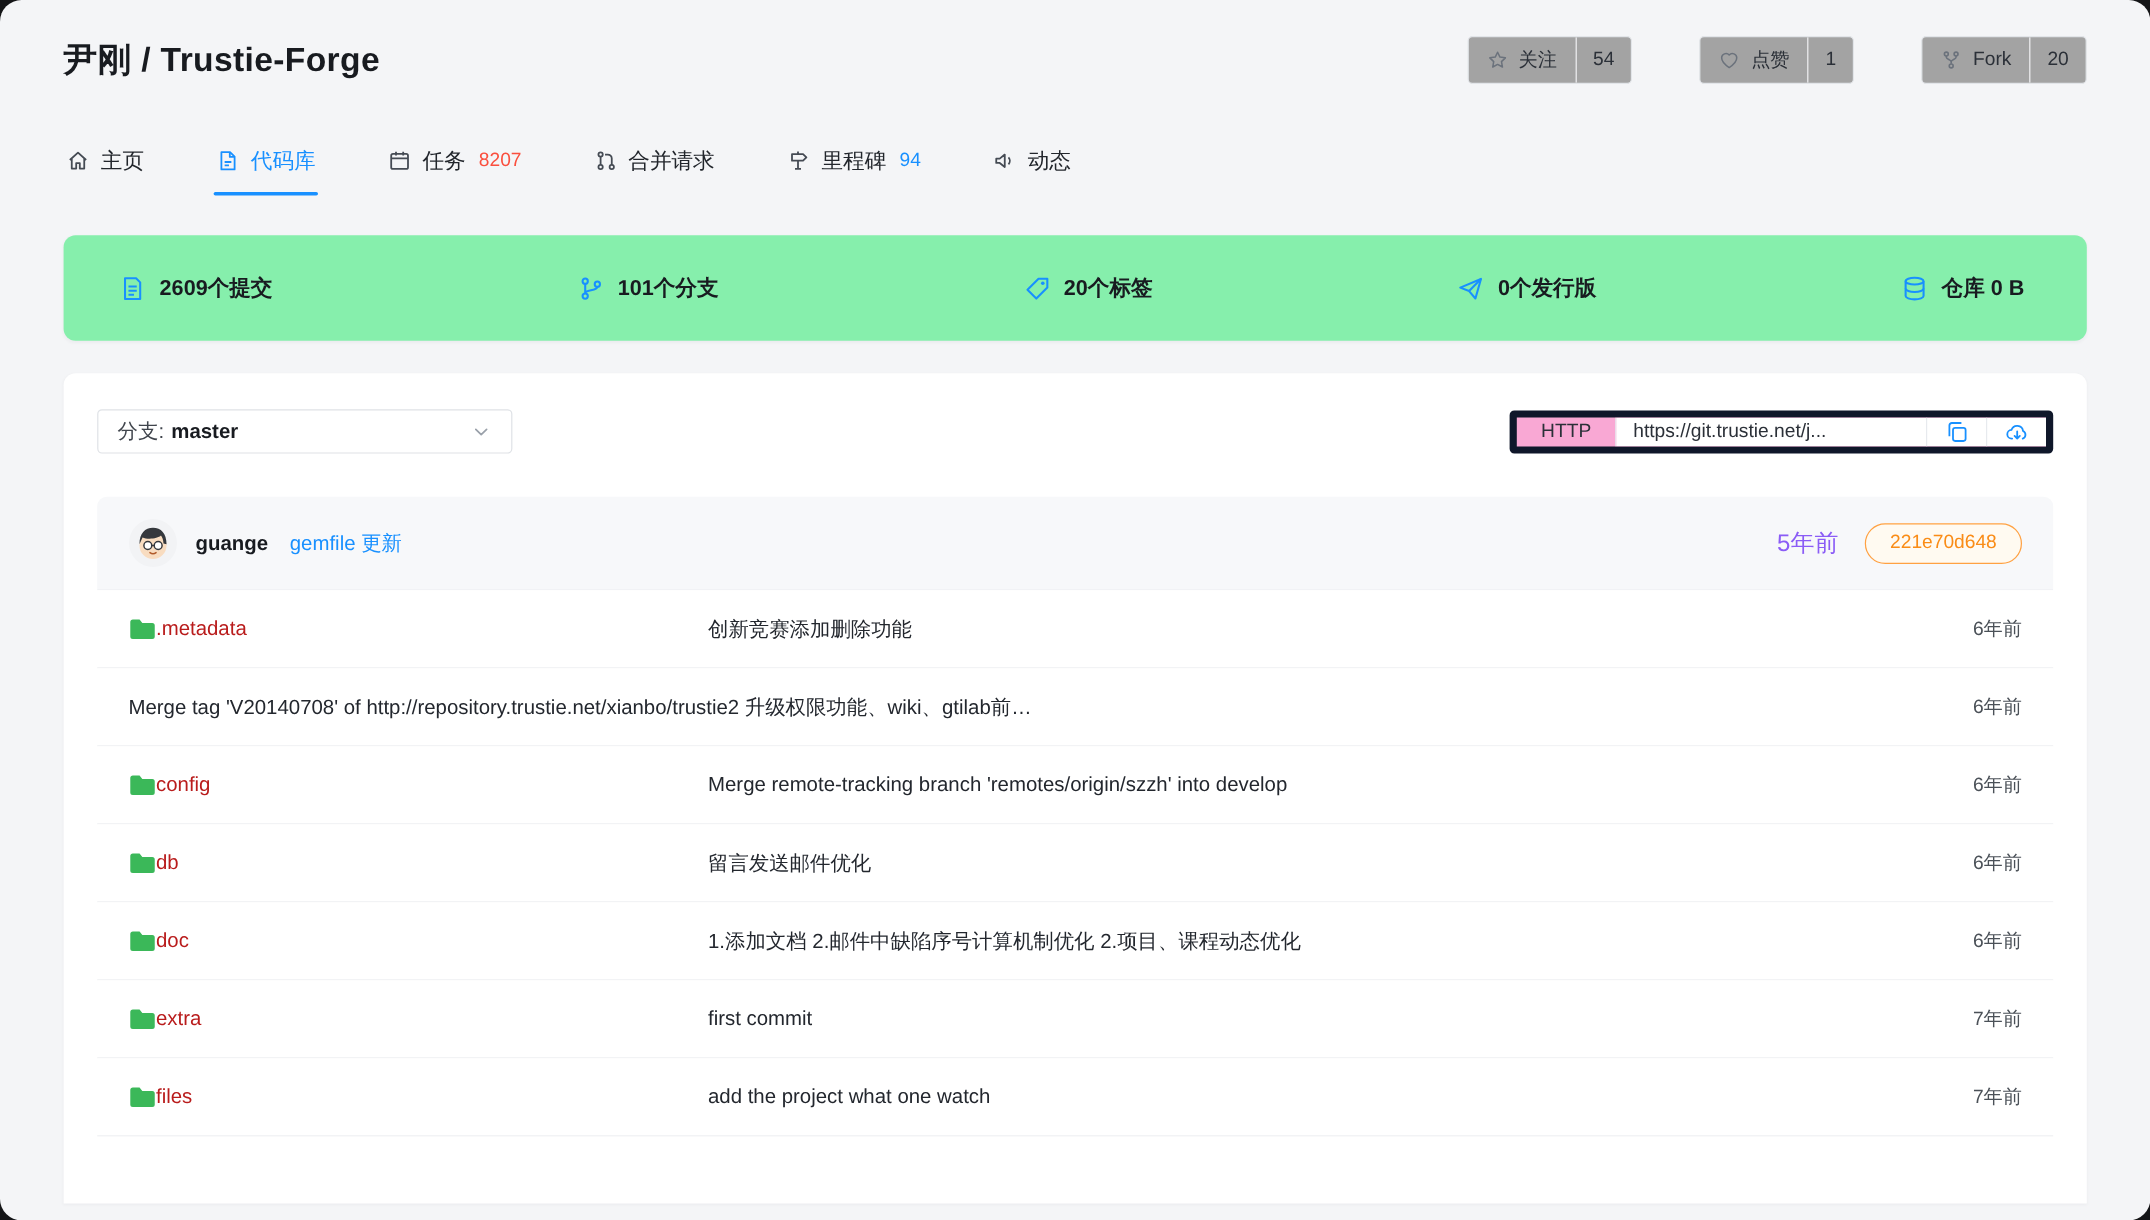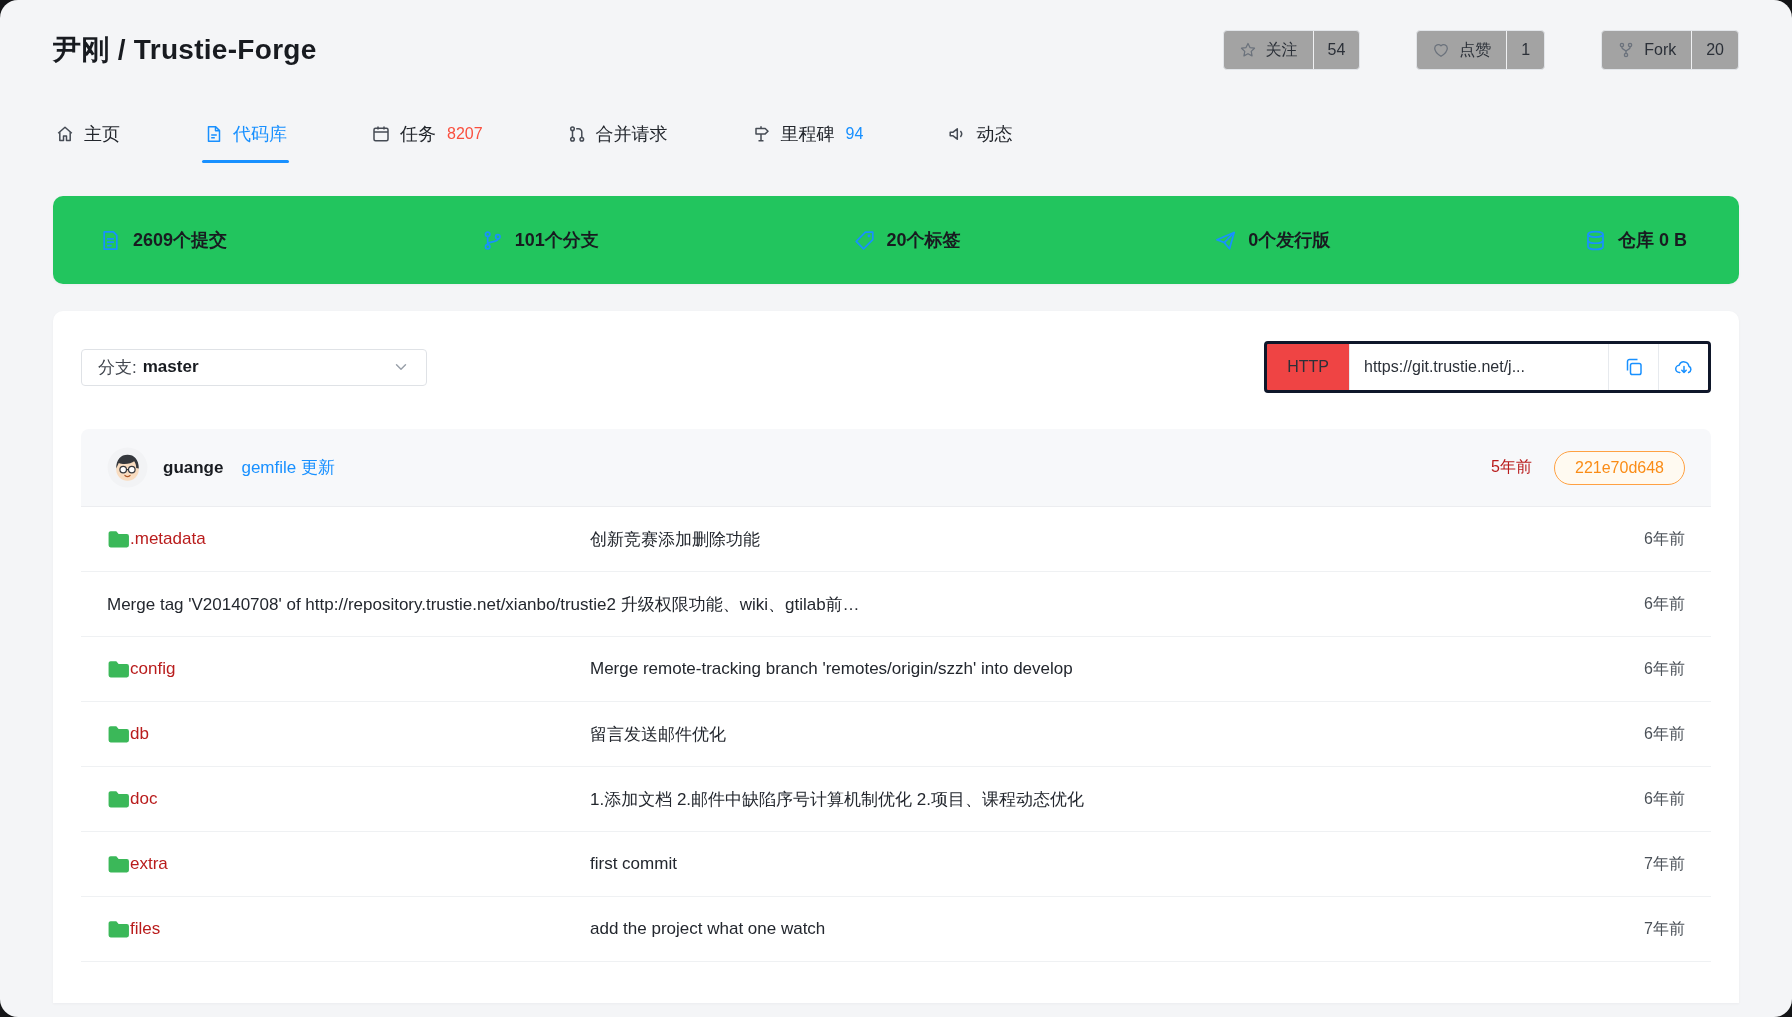--- a/index.html
+++ b/index.html
@@ -9,55 +9,55 @@
   .page{padding:0 53px}
 
   .top-header{display:flex;align-items:center;justify-content:space-between;padding-top:30px}
   .page-title{font-size:28px;font-weight:600;color:#181b20;letter-spacing:.3px}
   .header-actions{display:flex;gap:56px}
   .action-btn{display:flex;align-items:stretch;background:#a3a3a3;border:1px solid #e2e5e9;border-radius:4px;height:40px;font-size:16px;color:#2b3038;cursor:pointer;overflow:hidden;font-family:inherit}
   .action-btn .seg{display:flex;align-items:center;gap:9px;padding:0 15px}
   .action-btn .seg.count{border-left:1px solid #f0f1f3;padding:0 14px}
   .action-btn .icon{color:#6b727c;display:flex}
 
-  .tabs{display:flex;gap:80px;margin-top:40px}
+  .tabs{display:flex;gap:56px;margin-top:40px}
   .tab{position:relative;display:flex;align-items:center;gap:9px;font-size:18px;color:#22262c;padding:12px 2px 17px;cursor:pointer}
   .tab .icon{display:flex;color:#454b54}
   .tab.active{color:#1890ff}
   .tab.active .icon{color:#1890ff}
   .tab.active::after{content:"";position:absolute;left:0;right:0;bottom:0;height:3px;border-radius:2px;background:#1890ff}
   .tab-count{font-size:16px;margin-left:2px}
   .tab-count:empty{display:none}
   .tab-count.red{color:#fa4f3e}
   .tab-count.blue{color:#1890ff}
 
-  .stats-card{margin-top:33px;height:88px;background:#22c55e;border-radius:10px;display:flex;align-items:center;justify-content:space-between;padding:0 52px 0 46px;box-shadow:0 1px 3px rgba(16,24,40,.04)}
+  .stats-card{margin-top:33px;height:88px;background:#86efac;border-radius:10px;display:flex;align-items:center;justify-content:space-between;padding:0 52px 0 46px;box-shadow:0 1px 3px rgba(16,24,40,.04)}
   .stat{display:flex;align-items:center;gap:11px;font-size:18px;font-weight:600;color:#181b20;cursor:pointer}
   .stat .icon{color:#1890ff;display:flex}
 
   .main-card{margin-top:27px;height:692px;background:#fff;border-radius:10px 10px 0 0;padding:30px 28px 0;box-shadow:0 1px 3px rgba(16,24,40,.04);overflow:hidden}
   .repo-toolbar{display:flex;align-items:center;justify-content:space-between}
   .branch-select{width:346px;height:37px;border:1px solid #dfe2e6;border-radius:4px;display:flex;align-items:center;justify-content:space-between;padding:0 16px;cursor:pointer;background:#fff}
   .branch-left{display:flex;align-items:center}
   .branch-label{font-size:17px;color:#40454d}
   .branch-value{font-size:17px;color:#181b20;font-weight:600;margin-left:6px}
   .chev{color:#9aa1aa;display:flex}
 
-  .clone-group{display:flex;align-items:stretch;height:52px;border:3px solid #0f172a;border-radius:4px;overflow:hidden;background:#ef4444}
+  .clone-group{display:flex;align-items:stretch;height:36px;border:6px solid #0f172a;border-radius:4px;overflow:hidden;background:#f9a8d4}
   .proto{display:flex;align-items:center;padding:0 20px;font-size:16px;color:#2b3038;border-right:1px solid #e7eaee;cursor:pointer}
   .clone-url{border:none;outline:none;width:258px;padding:0 14px;font-size:16px;color:#2b3038;font-family:inherit;background:#fff}
   .icon-btn{width:50px;display:flex;align-items:center;justify-content:center;color:#1890ff;cursor:pointer;border-left:1px solid #e7eaee;background:#fff}
 
   .commit-bar{margin-top:36px;height:78px;background:#f7f8fa;border-radius:8px 8px 0 0;display:flex;align-items:center;padding:0 26px;border-bottom:1px solid #ecedf0}
   .avatar{width:41px;height:41px;border-radius:50%;overflow:hidden;flex:0 0 41px;cursor:pointer}
   .avatar svg{width:41px;height:41px;display:block}
   .commit-author{font-size:17px;font-weight:700;color:#181b20;margin-left:15px;cursor:pointer}
   .commit-msg-link{font-size:17px;color:#1890ff;margin-left:18px;cursor:pointer;text-decoration:none}
   .commit-right{margin-left:auto;display:flex;align-items:center;gap:22px}
-  .commit-time{font-size:16px;color:#b91c1c}
+  .commit-time{font-size:20px;color:#8b5cf6}
   .commit-sha{height:34px;line-height:32px;padding:0 20px;border:1px solid #ffa142;border-radius:17px;color:#fa8c16;font-size:16px;background:#fffaf1;cursor:pointer}
 
   .file-row{display:flex;align-items:center;height:65px;border-bottom:1px solid #eff1f3;padding:0 26px;background:#fff}
   .fname-col{flex:0 0 483px;display:flex;align-items:flex-end;font-size:17px;color:#b91c1c;cursor:pointer;overflow:hidden}
   .fmsg{flex:1;font-size:17px;color:#23272e;white-space:nowrap;overflow:hidden;text-overflow:ellipsis;padding-right:24px;cursor:pointer}
   .ftime{font-size:16px;color:#4b5158}
 
   .icon svg{display:block}
   .i18 svg{width:18px;height:18px}
   .i20 svg{width:20px;height:20px}

